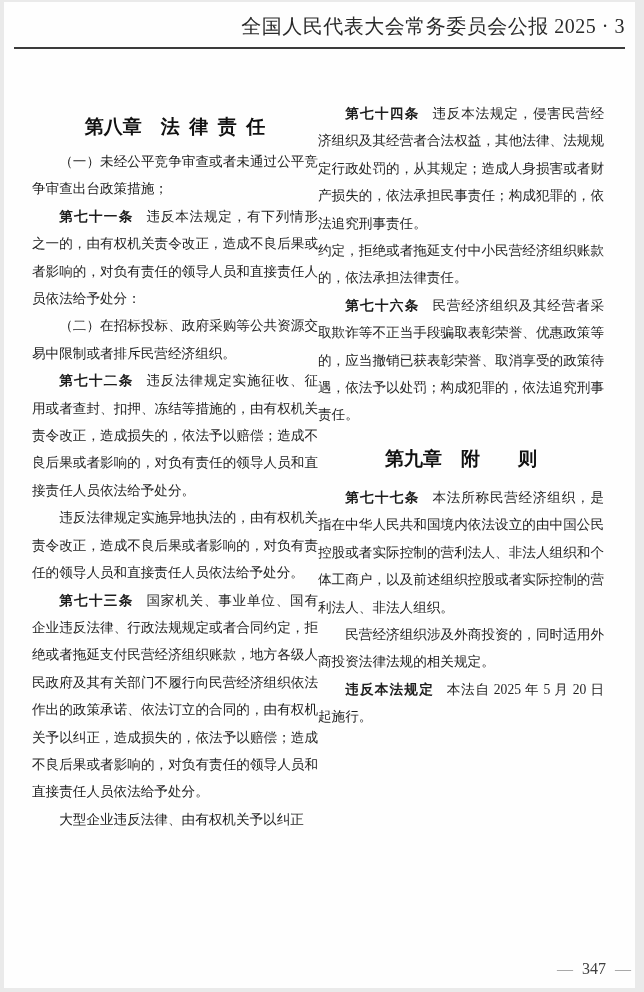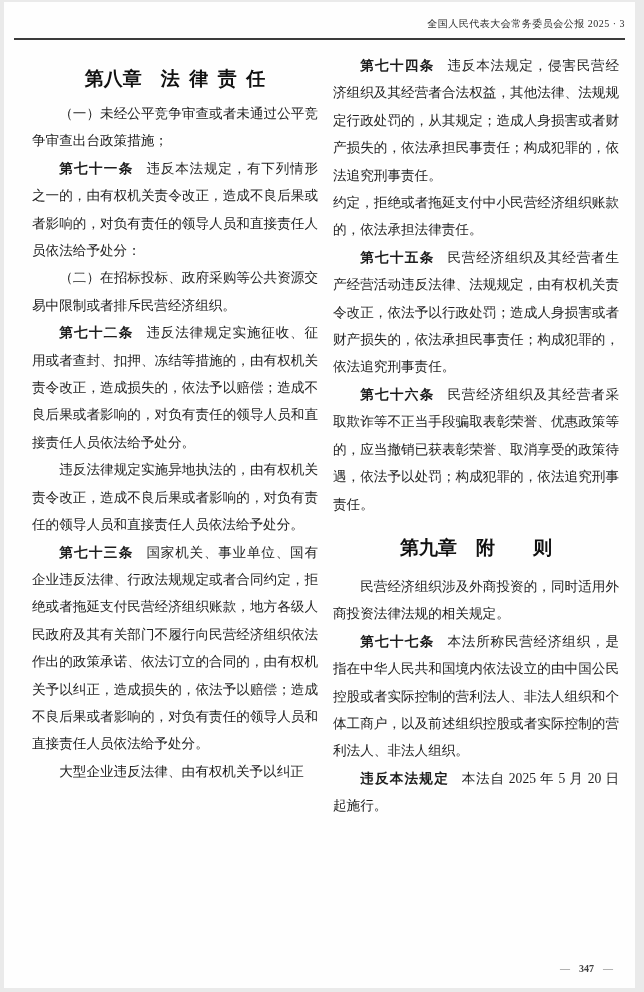--- a/index.html
+++ b/index.html
@@ -15,34 +15,35 @@
     left: 4px; top: 2px;
     width: 631px; height: 986px;
     background: #fefefe;
   }
   
   .header-row {
     padding: 11px 10px 0 10px;
     text-align: right;
   }
   .gazette-title {
-    font-size: 10px;
+    font-size: 20px;
     color: #2a2a2a;
     letter-spacing: 0.5px;
   }
   .header-rule {
     height: 2px;
     background: #3c3c3c;
     margin: 7px 10px 0 10px;
   }
   
   .columns {
     display: flex;
     padding: 12px 16px 0 28px;
-    gap: 15px;
+    gap: 0;
+    margin-top: 39px;
   }
   .col {
     width: 286px;
     font-size: 13.6px;
     line-height: 27.4px;
     color: #1d1d1d;
   }
   p.para {
     margin: 0;
     text-align: justify;
@@ -63,25 +64,24 @@
     text-align: center;
     color: #111;
     word-spacing: 0.22em;
     margin: 0;
   }
   h2.chapter-8 { margin: 13px 0 8px 0; }
   h2.chapter-9 { margin: 16px 0 12px 0; }
   
   .footer {
     position: absolute;
-    right: 22px;
+    right: 4px;
     bottom: 9px;
-    font-size: 10px;
+    font-size: 16px;
     line-height: 20px;
-    font-weight: bold;
   }
   .footer .dash { color: #9b9b9b; letter-spacing: 0; }
   .footer .page-number { color: #3f3f3f; margin: 0 9px; }
 </style>
 </head>
 <body>
 
 <div class="page">
 
   <div class="header-row">
@@ -107,29 +107,28 @@
       <p class="para"><b class="lead">第七十三条</b><span>国家机关、事业单位、国有企业违反法律、行政法规规定或者合同约定，拒绝或者拖延支付民营经济组织账款，地方各级人民政府及其有关部门不履行向民营经济组织依法作出的政策承诺、依法订立的合同的，由有权机关予以纠正，造成损失的，依法予以赔偿；造成不良后果或者影响的，对负有责任的领导人员和直接责任人员依法给予处分。</span></p>
 
       <p class="para"><span>大型企业违反法律、由有权机关予以纠正</span></p>
     </div>
 
     <div class="col">
       <p class="para"><b class="lead">第七十四条</b><span>违反本法规定，侵害民营经济组织及其经营者合法权益，其他法律、法规规定行政处罚的，从其规定；造成人身损害或者财产损失的，依法承担民事责任；构成犯罪的，依法追究刑事责任。</span></p>
 
       <p class="para cont"><span>约定，拒绝或者拖延支付中小民营经济组织账款的，依法承担法律责任。</span></p>
 
-      <p class="para"><b class="lead">第七十五条</b><span>民营经济组织及其经营者生产经营活动违反法律、法规规定，由有权机关责令改正，依法予以行政处罚；造成人身损害或者财产损失的，依法承担民事责任；构成犯罪的，依法追究刑事责任。</span></p>
 
       <p class="para"><b class="lead">第七十六条</b><span>民营经济组织及其经营者采取欺诈等不正当手段骗取表彰荣誉、优惠政策等的，应当撤销已获表彰荣誉、取消享受的政策待遇，依法予以处罚；构成犯罪的，依法追究刑事责任。</span></p>
 
       <h2 class="chapter chapter-9">第九章　附　　则</h2>
 
+      <p class="para"><b class="lead">第七十七条</b><span>本法所称民营经济组织，是指在中华人民共和国境内依法设立的由中国公民控股或者实际控制的营利法人、非法人组织和个体工商户，以及前述组织控股或者实际控制的营利法人、非法人组织。</span></p>
+
       <p class="para"><span>民营经济组织涉及外商投资的，同时适用外商投资法律法规的相关规定。</span></p>
-
-      <p class="para"><b class="lead">第七十七条</b><span>本法所称民营经济组织，是指在中华人民共和国境内依法设立的由中国公民控股或者实际控制的营利法人、非法人组织和个体工商户，以及前述组织控股或者实际控制的营利法人、非法人组织。</span></p>
 
       <p class="para"><b class="lead">违反本法规定</b><span>本法自 2025 年 5 月 20 日起施行。</span></p>
     </div>
 
   </div>
 
   <div class="footer">
     <span class="dash">—</span><span class="page-number">347</span><span class="dash">—</span>
   </div>
 

